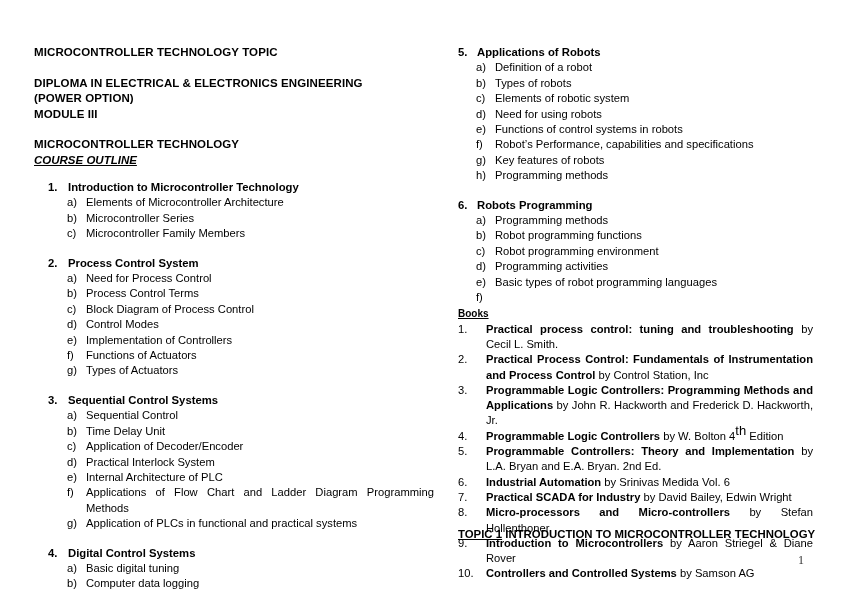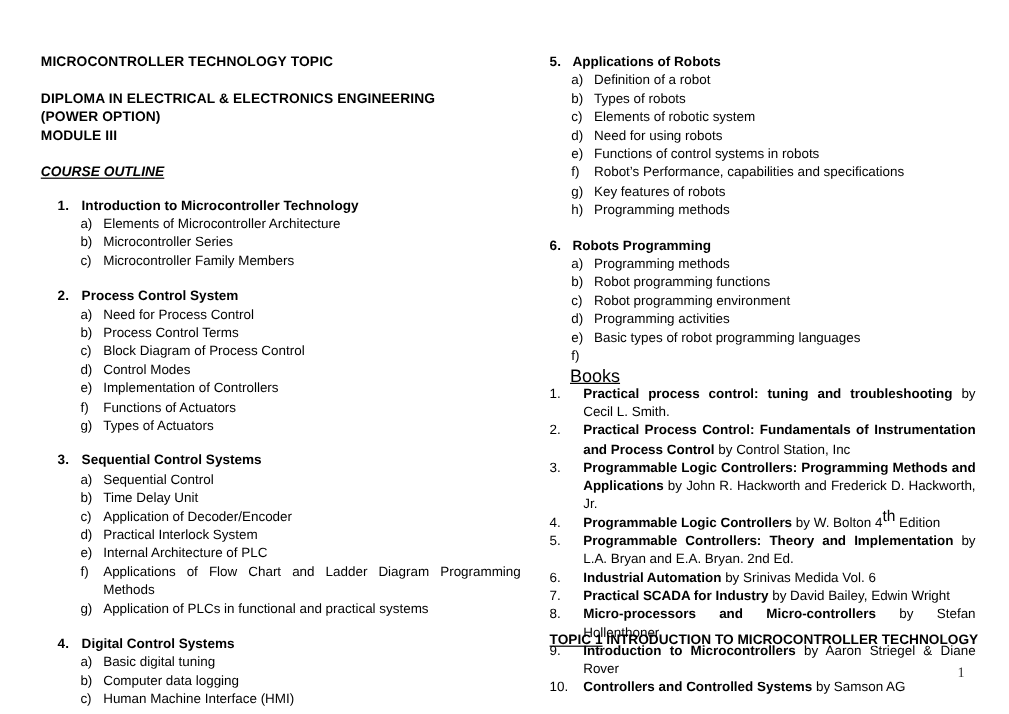--- a/index.html
+++ b/index.html
@@ -77,26 +77,25 @@
   .sub .let {
     position: absolute;
     left: 33px;
     width: 18px;
   }
   .col-right .sub { padding-left: 37px; }
   .col-right .sub .let { left: 18px; }
 
   
   .books-head {
-    font-size: 15px;
-    font-weight: normal;
+    font-size: 10px;
+    font-weight: bold;
     text-decoration: underline;
     line-height: 15.6px;
     margin-top: 16px;
-    margin-left: 17px;
   }
   .book {
     position: relative;
     padding-left: 28px;
     font-size: 11.2px;
     line-height: 15.3px;
     text-align: justify;
   }
   .book .bnum {
     position: absolute;
@@ -139,20 +138,21 @@
 
   <div class="col col-left">
 
     <div>
       <div class="title-line">MICROCONTROLLER TECHNOLOGY TOPIC</div>
       <div class="gap-sm"></div>
       <div class="title-line">DIPLOMA IN ELECTRICAL &amp; ELECTRONICS ENGINEERING</div>
       <div class="title-line">(POWER OPTION)</div>
       <div class="title-line">MODULE III</div>
       <div class="gap-sm"></div>
+      <div class="title-line">MICROCONTROLLER TECHNOLOGY</div>
       <div class="underline-italic">COURSE OUTLINE</div>
     </div>
 
     <div style="height:12px"></div>
     <div id="left-sections">
         <div class="section">
           <div class="sec-head"><span class="num">1.</span><span>Introduction to Microcontroller Technology</span></div>
           <div class="sub"><span class="let">a)</span><span>Elements of Microcontroller Architecture</span></div>
           <div class="sub"><span class="let">b)</span><span>Microcontroller Series</span></div>
           <div class="sub"><span class="let">c)</span><span>Microcontroller Family Members</span></div>

